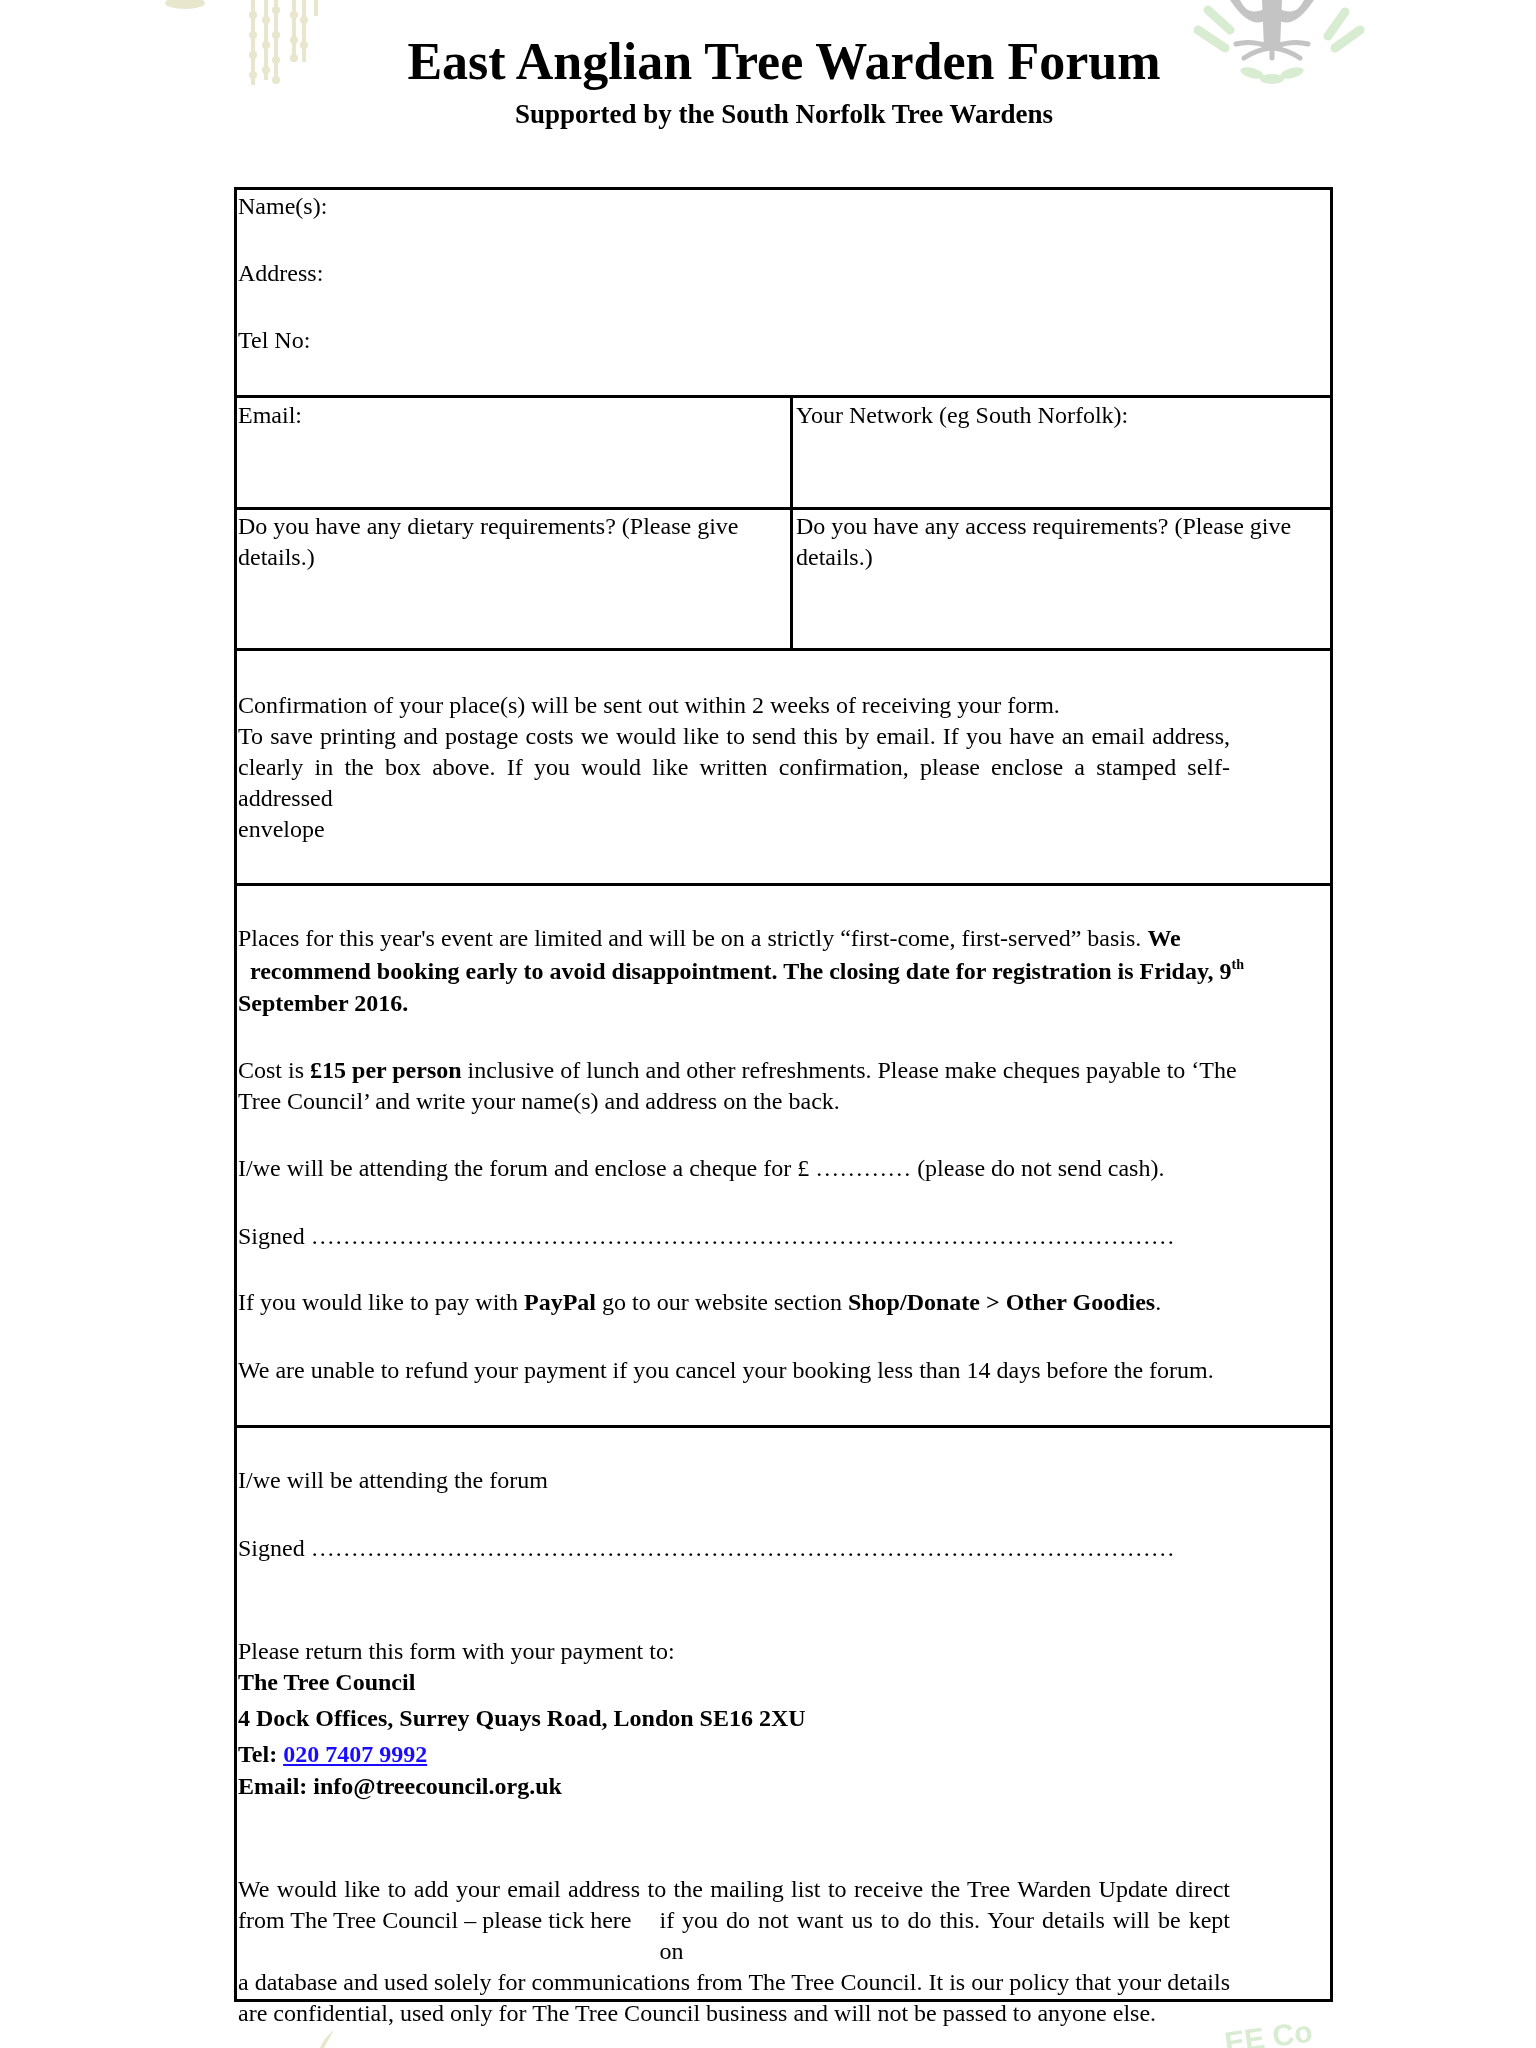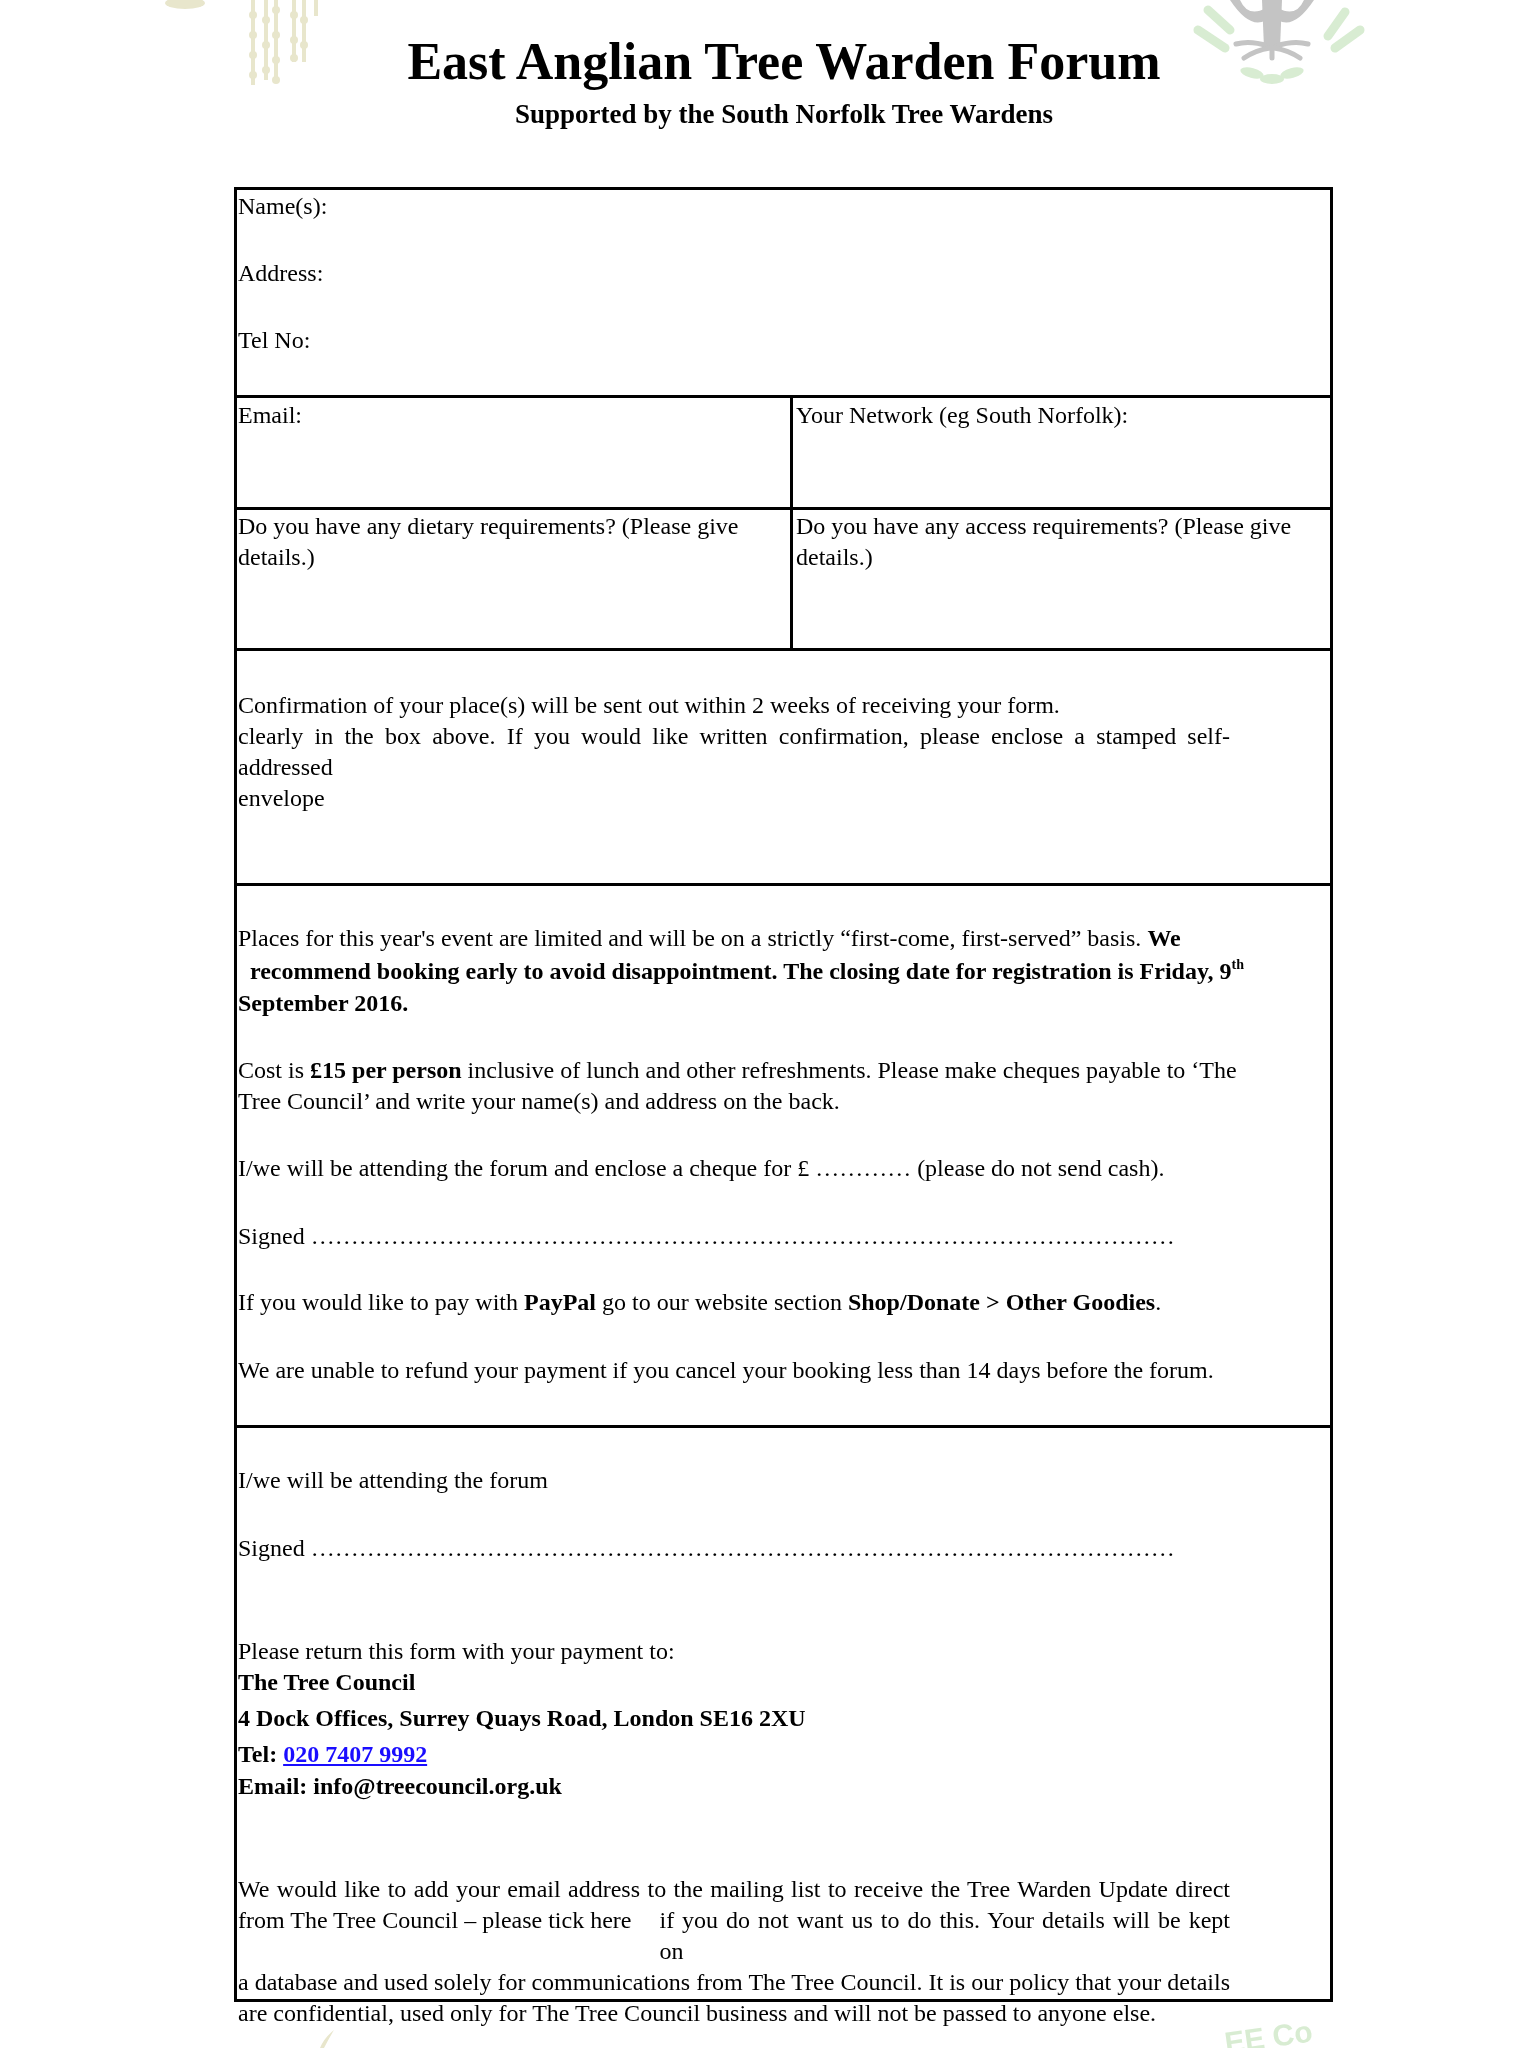--- a/index.html
+++ b/index.html
@@ -107,20 +107,21 @@
 
 <div class="txt" style="left:238px;top:511px">Do you have any dietary requirements? (Please give</div>
 <div class="txt" style="left:238px;top:542px">details.)</div>
 <div class="abs" style="left:237px;top:510px;width:552px;height:138px"></div>
 <div class="txt" style="left:796px;top:511px">Do you have any access requirements? (Please give</div>
 <div class="txt" style="left:796px;top:542px">details.)</div>
 <div class="abs" style="left:794px;top:510px;width:536px;height:138px"></div>
 
 <div class="just" style="top:690px">
   <span class="line last">Confirmation of your place(s) will be sent out within 2 weeks of receiving your form.</span>
+  <span class="line">To save printing and postage costs we would like to send this by email. If you have an email address,</span>
   <span class="line">clearly in the box above. If you would like written confirmation, please enclose a stamped self-addressed</span>
   <span class="line last">envelope</span>
 </div>
 
 <div class="txt" style="left:238px;top:923px">
   <span>Places for this year's event are limited and will be on a strictly “first-come, first-served” basis.</span>
   <b>We</b>
 </div>
 <div class="txt" style="left:250px;top:956px;font-weight:bold">
   <span>recommend booking early to avoid disappointment. The closing date for registration is Friday, 9</span><sup>th</sup>

